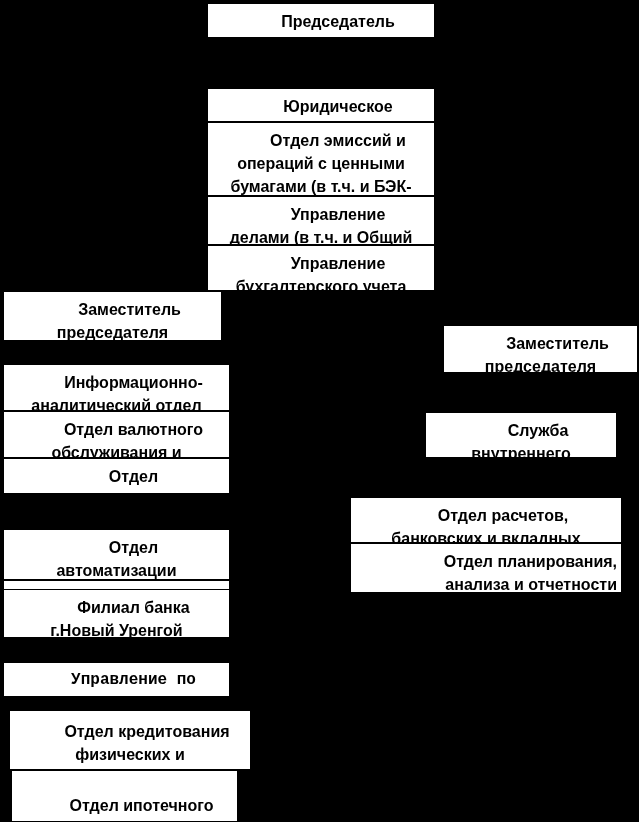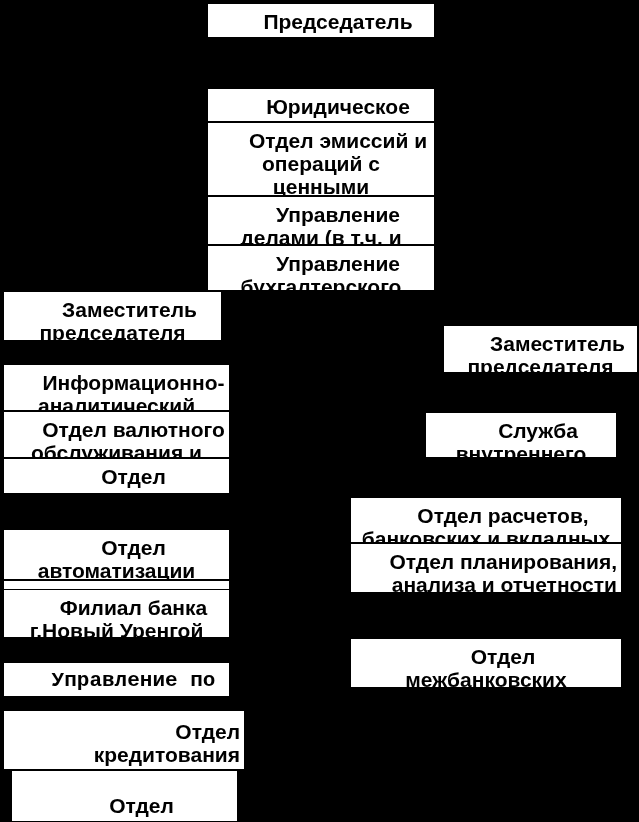--- a/index.html
+++ b/index.html
@@ -15,21 +15,21 @@
     overflow: hidden;
     font-family: "Liberation Sans", sans-serif;
   }
   .box {
     position: absolute;
     box-sizing: border-box;
     background: #ffffff;
     border: 1.5px solid #000000;
     color: #000000;
     font-weight: bold;
-    font-size: 21px;
+    font-size: 16px;
     line-height: 23px;
     text-align: center;
     text-indent: 34px;
     white-space: pre-line;
     overflow: hidden;
     padding: 6px 4px 0 4px;
     word-wrap: break-word;
   }
   
   #b-chairman        { left: 207px; top: 3px;   width: 228px; height: 35px; }
@@ -49,21 +49,21 @@
   #b-dept-2          { left: 3px;   top: 580px; width: 227px; height: 33px; }
   #b-branch          { left: 3px;   top: 589px; width: 227px; height: 49px; }
   #b-management-po   { left: 3px;   top: 662px; width: 227px; height: 35px; font-family: Liberation Mono, monospace; }
   
   #b-internal-svc    { left: 425px; top: 412px; width: 192px; height: 46px; }
   #b-settlements     { left: 350px; top: 497px; width: 272px; height: 46px; }
   #b-planning        { left: 350px; top: 543px; width: 272px; height: 50px; text-align: right; }
   #b-internal-acct   { left: 350px; top: 593px; width: 272px; height: 45px; }
   #b-interbank       { left: 350px; top: 638px; width: 272px; height: 50px; }
   
-  #b-credit          { left: 3px;   top: 710px; width: 242px; height: 60px; padding-top: 9px; text-align: right; }
+  #b-credit          { left: 9px;   top: 710px; width: 242px; height: 60px; padding-top: 9px; }
   #b-mortgage        { left: 11px;   top: 770px; width: 227px; height: 52px; padding-top: 23px; }
 </style>
 </head>
 <body>
 
 <div id="canvas">
 
   <div class="box" id="b-chairman">Председатель</div>
 
   <div class="box" id="b-legal">Юридическое</div>
@@ -91,21 +91,19 @@
   <div class="box" id="b-branch">Филиал банка
 г.Новый Уренгой</div>
   <div class="box" id="b-management-po">Управление по</div>
 
   <div class="box" id="b-internal-svc">Служба
 внутреннего</div>
   <div class="box" id="b-settlements">Отдел расчетов,
 банковских и вкладных</div>
   <div class="box" id="b-planning">Отдел планирования,
 анализа и отчетности</div>
-  <div class="box" id="b-interbank">Отдел межбанковских
-расчетов и бухгалтерского</div>
 
   <div class="box" id="b-credit">Отдел кредитования
 физических и</div>
   <div class="box" id="b-mortgage">Отдел ипотечного
 кредитования</div>
 
 </div>
 
 </body></html>

